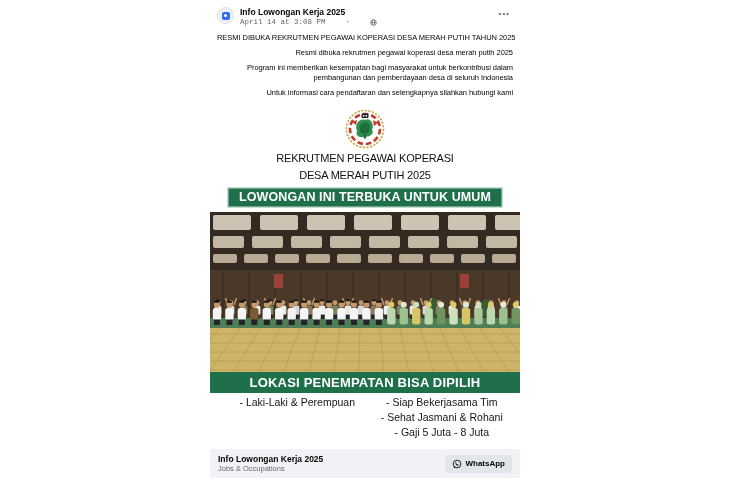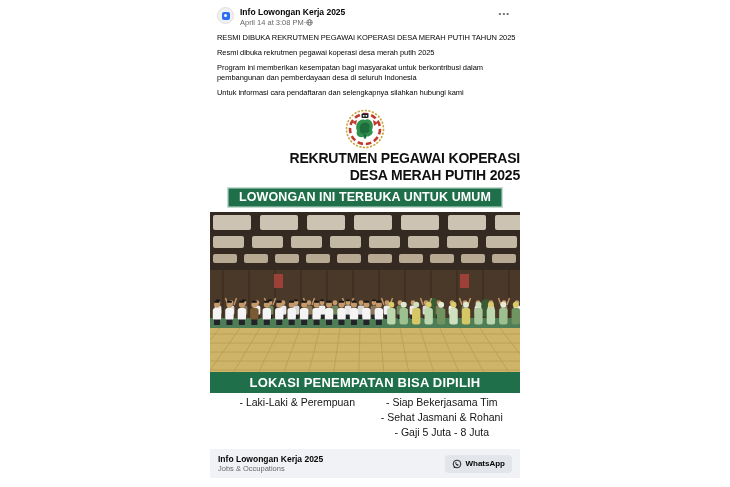--- a/index.html
+++ b/index.html
@@ -9,32 +9,32 @@
 
   
   .hdr { display:flex; align-items:flex-start; padding:0 7px; }
   .avatar { width:17px; height:17px; border-radius:50%; background:#eef0f2; border:0.5px solid #e0e0e0;
             display:flex; align-items:center; justify-content:center; flex:0 0 17px; }
   .avatar .glyph { width:8px; height:8px; background:#2d6df6; border-radius:2px; position:relative; }
   .avatar .glyph:after { content:""; position:absolute; left:2.5px; top:2.5px; width:3px; height:3px;
             background:#fff; border-radius:50%; }
   .hdr-meta { margin-left:6px; flex:1; }
   .author { font-size:8.5px; font-weight:bold; color:#050505; line-height:11px; }
-  .sub { font-size:7.5px; color:#65676b; line-height:9px; display:flex; align-items:center; gap:0; }
+  .sub { font-size:7.5px; color:#65676b; line-height:9px; display:flex; align-items:center; gap:20px;font-family:Liberation Mono, monospace; }
   .dots { color:#65676b; font-size:8px; letter-spacing:1px; line-height:10px; padding:2px 3px; cursor:pointer; }
 
   
-  .body-text { padding:6px 7px 4px 7px; }
+  .body-text { padding:6px 7px 4px 7px;text-align:right; }
   .body-text p { font-size:7.5px; line-height:10px; color:#050505; margin-bottom:5px; letter-spacing:-0.05px; }
   .body-text p.oneline { white-space:nowrap; }
 
   
   .poster { width:310px; background:#ffffff; text-align:center; }
   .logo { margin:2px auto 1px auto; width:40px; height:40px; display:block; }
-  .ptitle { font-size:14px; line-height:16.5px; font-weight:bold; color:#101010; letter-spacing:-0.2px;text-align:right; }
+  .ptitle { font-size:11px; line-height:16.5px; font-weight:normal; color:#101010; letter-spacing:-0.2px; }
   .pill { display:inline-block; background:#1e6f4a; color:#ffffff; font-size:12.5px; font-weight:bold;
           line-height:19px; padding:1px 12px; border-radius:0; margin-top:4px; margin-bottom:4px;
           box-shadow:inset 0 0 0 1.5px rgba(255,255,255,.75); letter-spacing:0.1px; }
   .photo { display:block; width:310px; height:160px; }
   .banner { background:#1e6f4a; color:#ffffff; font-size:13px; font-weight:bold; line-height:21px;
             letter-spacing:0.2px; }
   .req-title { font-size:15px; font-weight:bold; color:#0d0d0d; letter-spacing:1px; margin-top:2px; }
   .req-cols { display:flex; text-align:center; padding:2px 6px 6px 15px; }
   .req-col { width:147px; }
   .req-col div { font-size:10.5px; line-height:15px; color:#141414; white-space:nowrap; }

